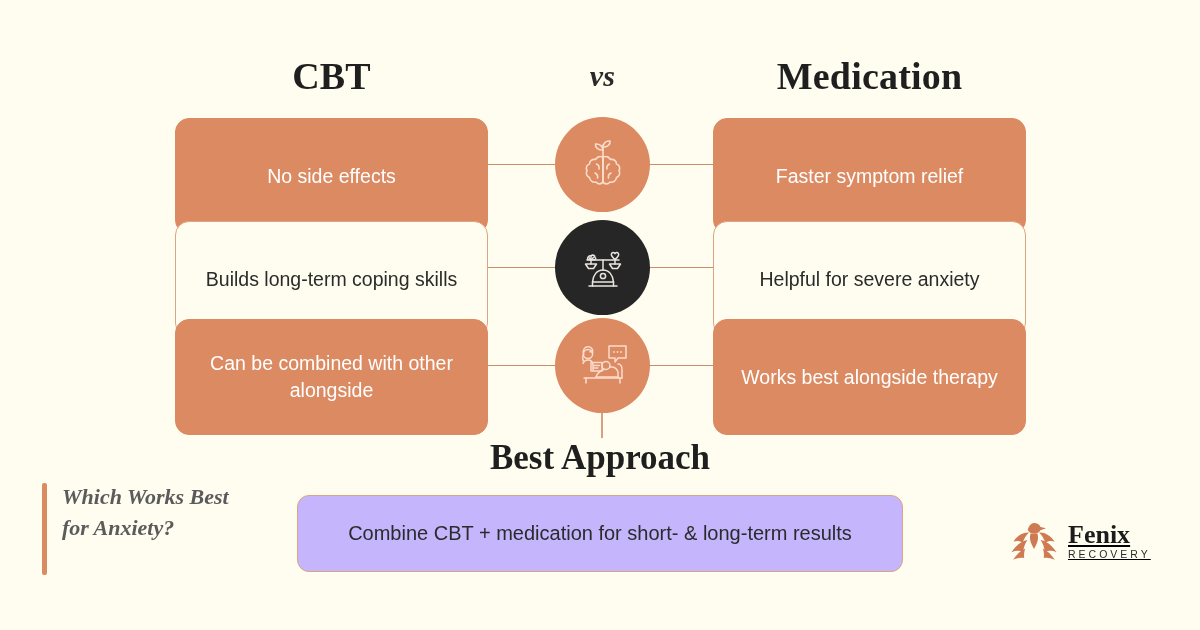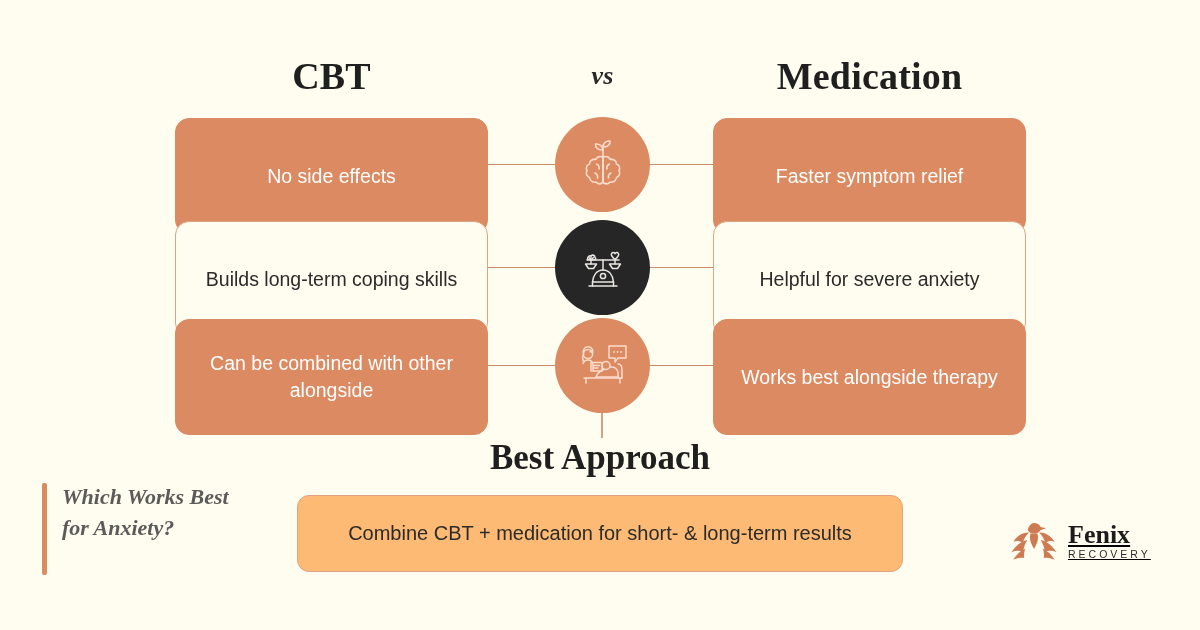--- a/index.html
+++ b/index.html
@@ -18,21 +18,21 @@
     position:absolute; text-align:center;
     font-family:"Liberation Serif", serif;
     font-weight:700; color:#1F1F1F;
     font-size:38px; line-height:48px;
     letter-spacing:.2px;
   }
   .heading.left  { left:175px; width:313px; }
   .heading.right { left:713px; width:313px; }
   .heading.vs {
     left:550px; width:105px;
-    font-size:26px; font-style:italic; font-weight:700;
+    font-size:30px; font-style:italic; font-weight:700;
     line-height:48px; color:#2A2A2A;
   }
 
   
   .grid { position:absolute; top:118px; left:0; width:1200px; height:303px; }
 
   .row { position:absolute; left:0; width:1200px; height:93px; }
   .row.r1 { top:0; }
   .row.r2 { top:103px; }
   .row.r3 { top:201px; }
@@ -81,21 +81,21 @@
     position:absolute; top:436px; left:300px; width:600px;
     text-align:center;
     font-family:"Liberation Serif", serif;
     font-weight:700; font-size:35px; line-height:44px;
     color:#1F1F1F;
   }
   .best-box {
     position:absolute; top:495px; left:297px;
     width:606px; height:77px;
     border:1.3px solid #DDA484; border-radius:12px;
-    background:#fdba74;
+    background:#c4b5fd;
     display:flex; align-items:center; justify-content:center;
     font-size:20px; color:#2B2B2B;
   }
 
   
   .kicker { position:absolute; left:42px; top:481px; width:215px; height:98px; }
   .kicker-bar {
     position:absolute; left:0; top:2px;
     width:5px; height:92px; background:#D98B62; border-radius:2px;
   }

